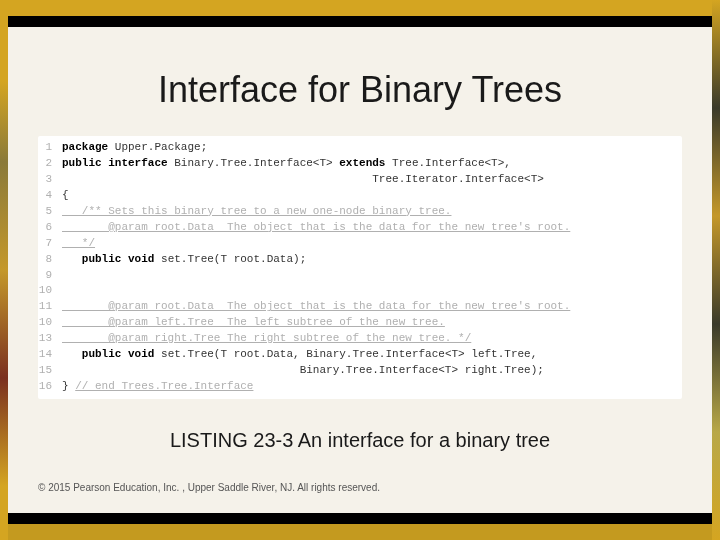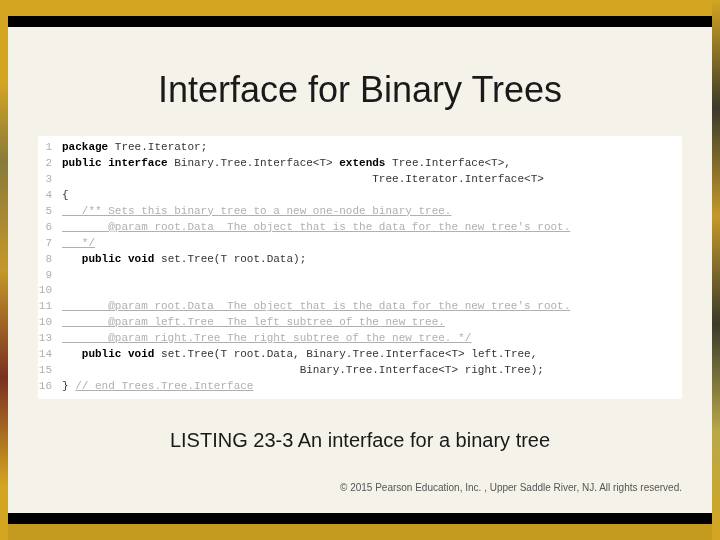--- a/index.html
+++ b/index.html
@@ -57,36 +57,36 @@
   .code { white-space: pre; color: #333; }
   .kw { color: #000; font-weight: bold; }
   .cm { color: #b0b0b0; text-decoration: underline; }
   .caption {
     text-align: center;
     font-size: 20px;
     color: #1a1a1a;
     margin-top: 30px;
   }
   .copyright {
-    text-align: right;
+    text-align: left;
     font-size: 10px;
     color: #555;
     margin-top: 30px;
   }
 </style>
 </head>
 <body>
 
 <div class="slide">
   <h1 class="title">Interface for Binary Trees</h1>
 
   <div class="code-block">
       <div class="code-line">
         <span class="gutter">1</span>
-        <span class="code"><span class="kw">package</span><span> Tree.Iterator;</span></span>
+        <span class="code"><span class="kw">package</span><span> Upper.Package;</span></span>
       </div>
       <div class="code-line">
         <span class="gutter">2</span>
         <span class="code"><span class="kw">public interface</span><span> Binary.Tree.Interface&lt;T&gt; </span><span class="kw">extends</span><span> Tree.Interface&lt;T&gt;,</span></span>
       </div>
       <div class="code-line">
         <span class="gutter">3</span>
         <span class="code"><span>                                               Tree.Iterator.Interface&lt;T&gt;</span></span>
       </div>
       <div class="code-line">

